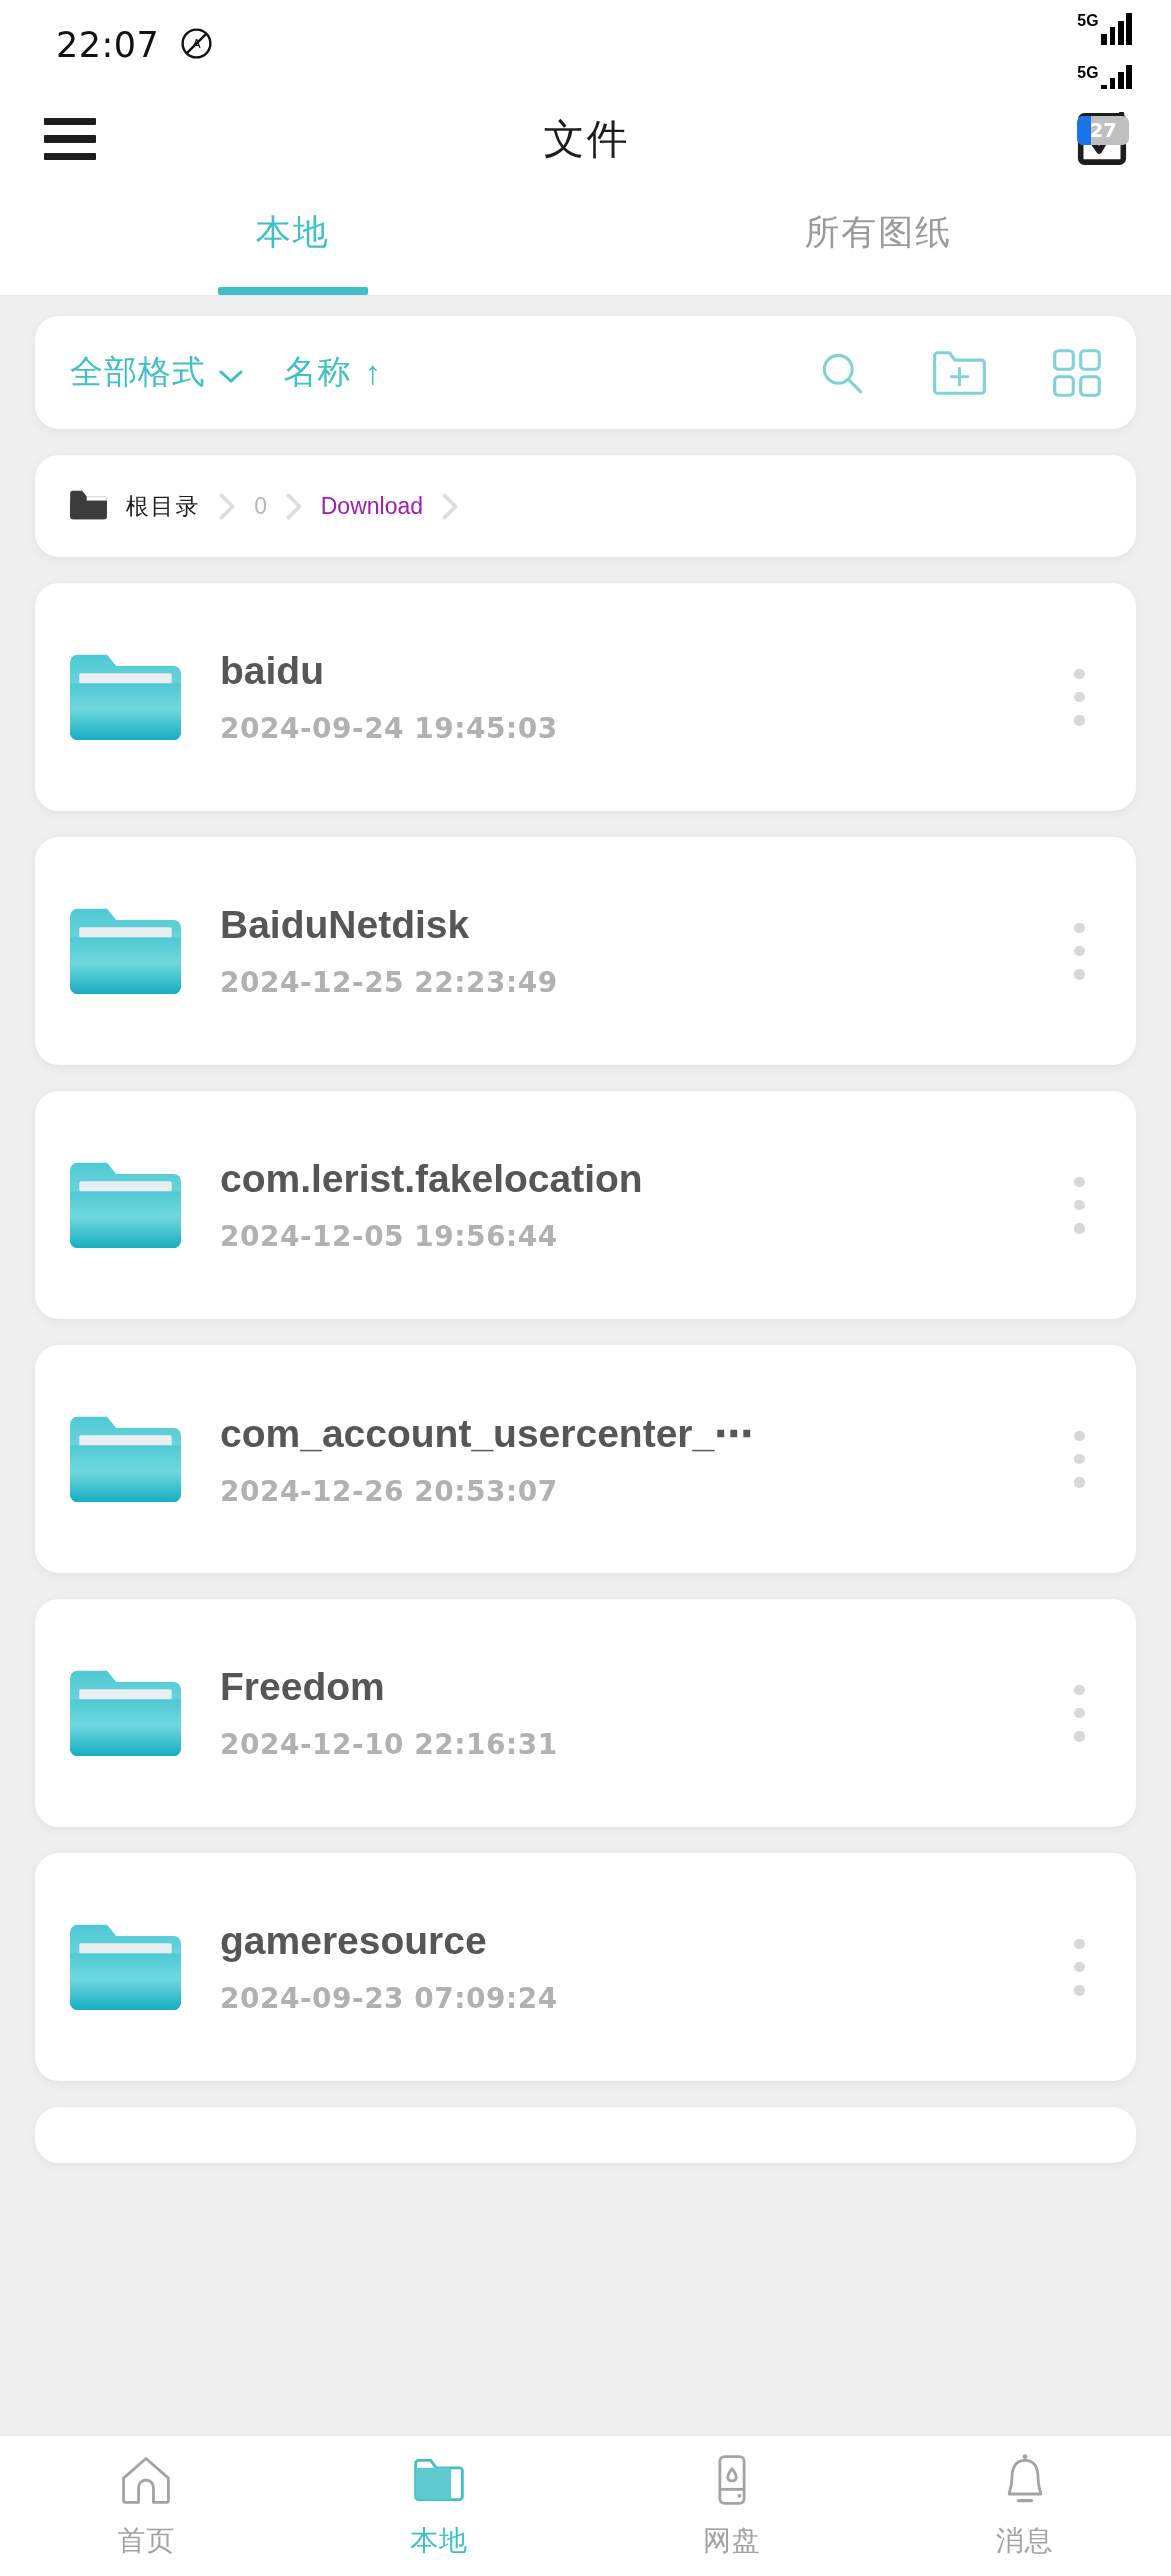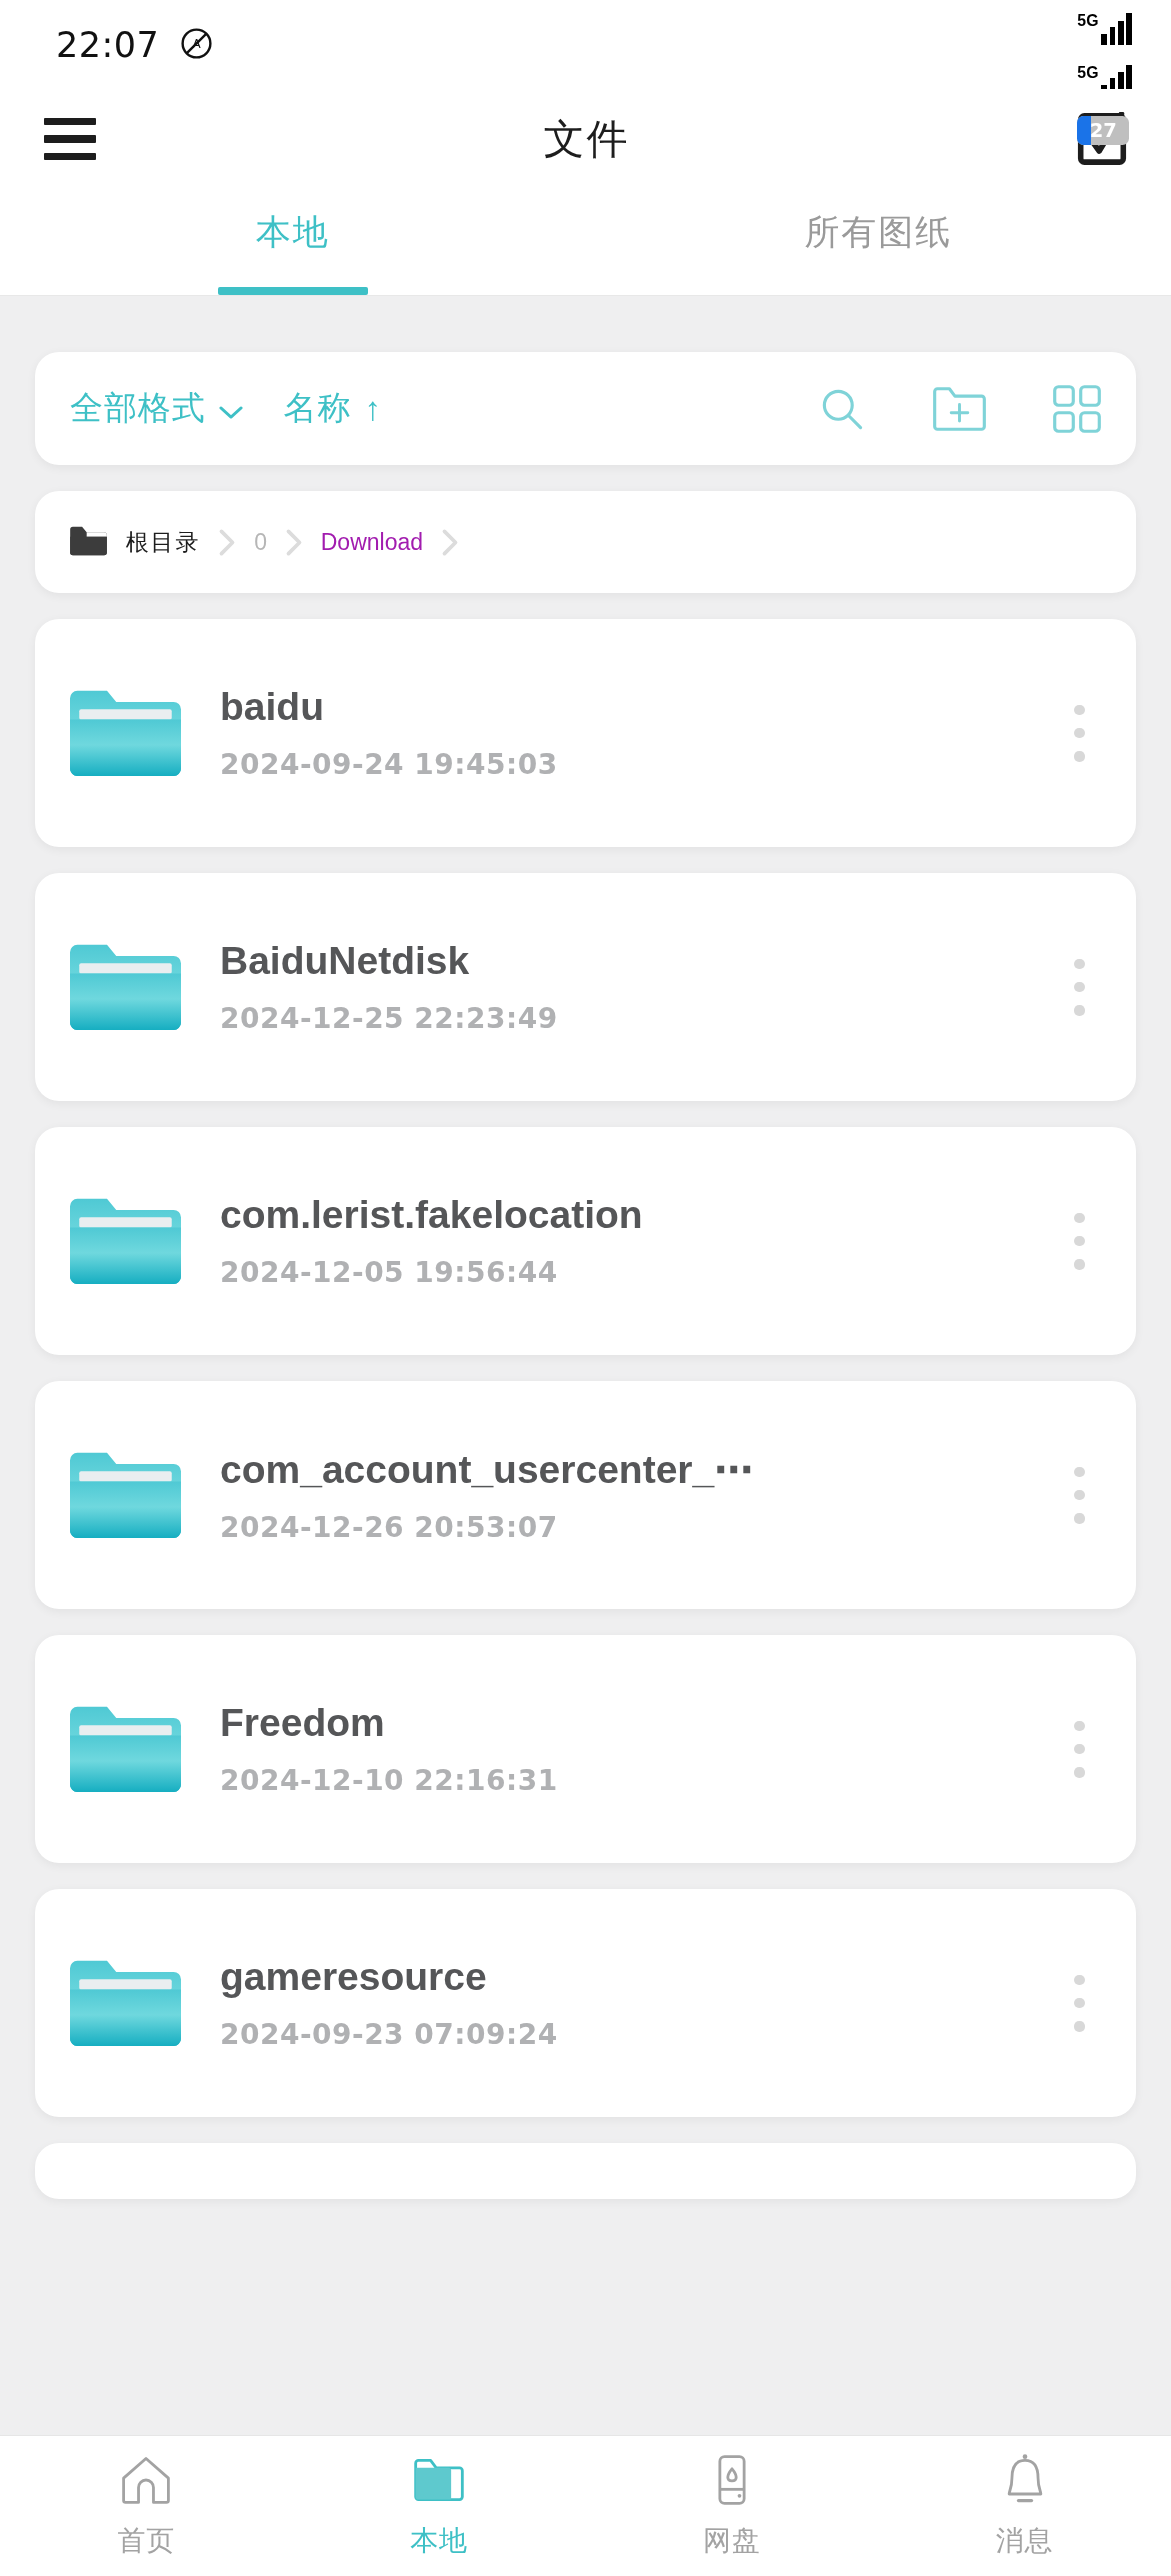--- a/index.html
+++ b/index.html
@@ -153,21 +153,20 @@
     box-shadow: 0 2.8px 9.3px rgba(0,0,0,0.055);
   }
 
   
   .toolbar {
     height: 113px;
     display: flex;
     align-items: center;
     padding: 0 33px 0 35px;
     margin-bottom: 26px;
-    margin-top: 36px;
   }
   .tb-btn {
     display: flex;
     align-items: center;
     gap: 13px;
     color: #3ec0c6;
     font-size: 33px;
     cursor: pointer;
     letter-spacing: 0.9px;
   }

